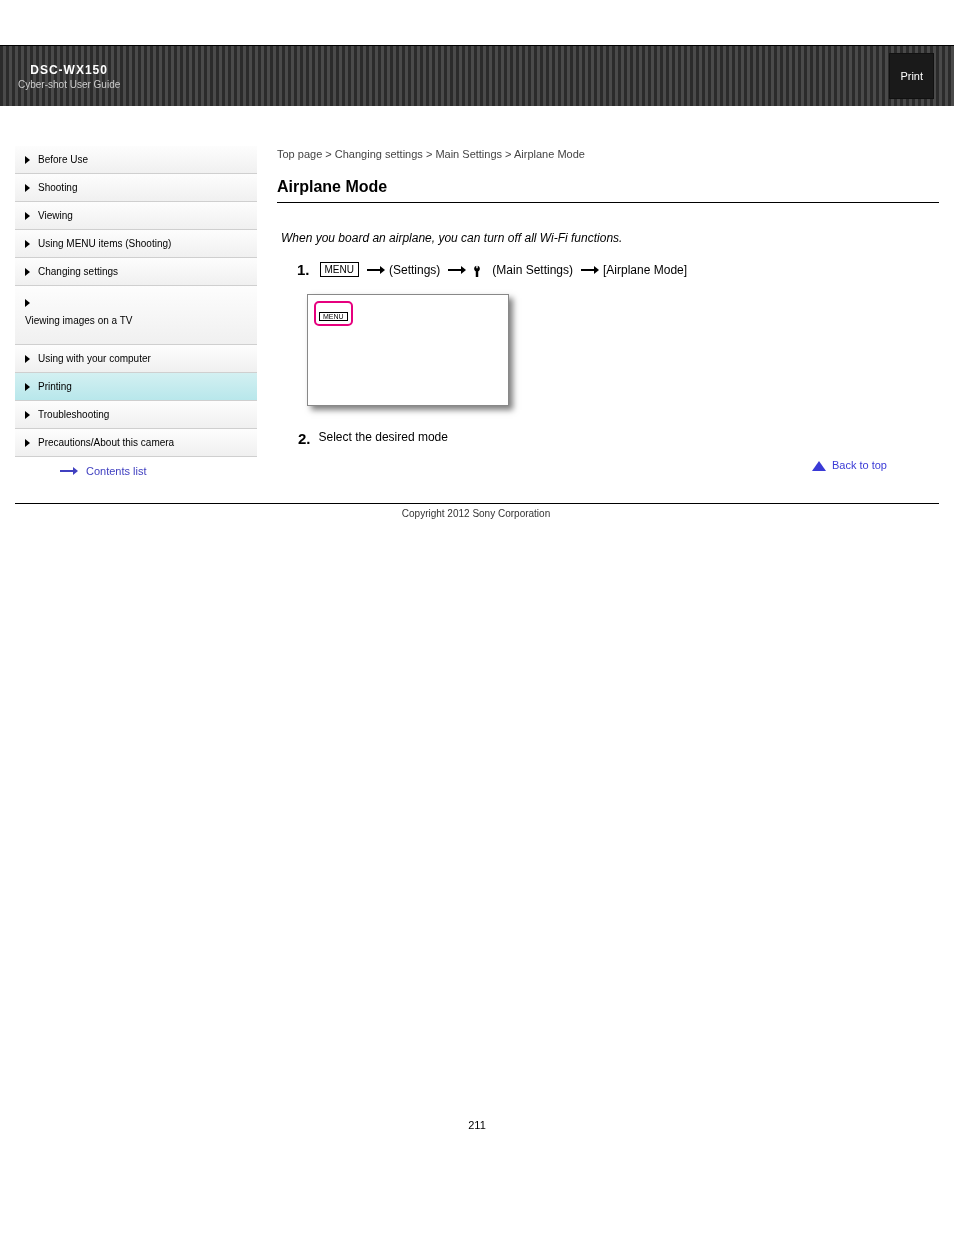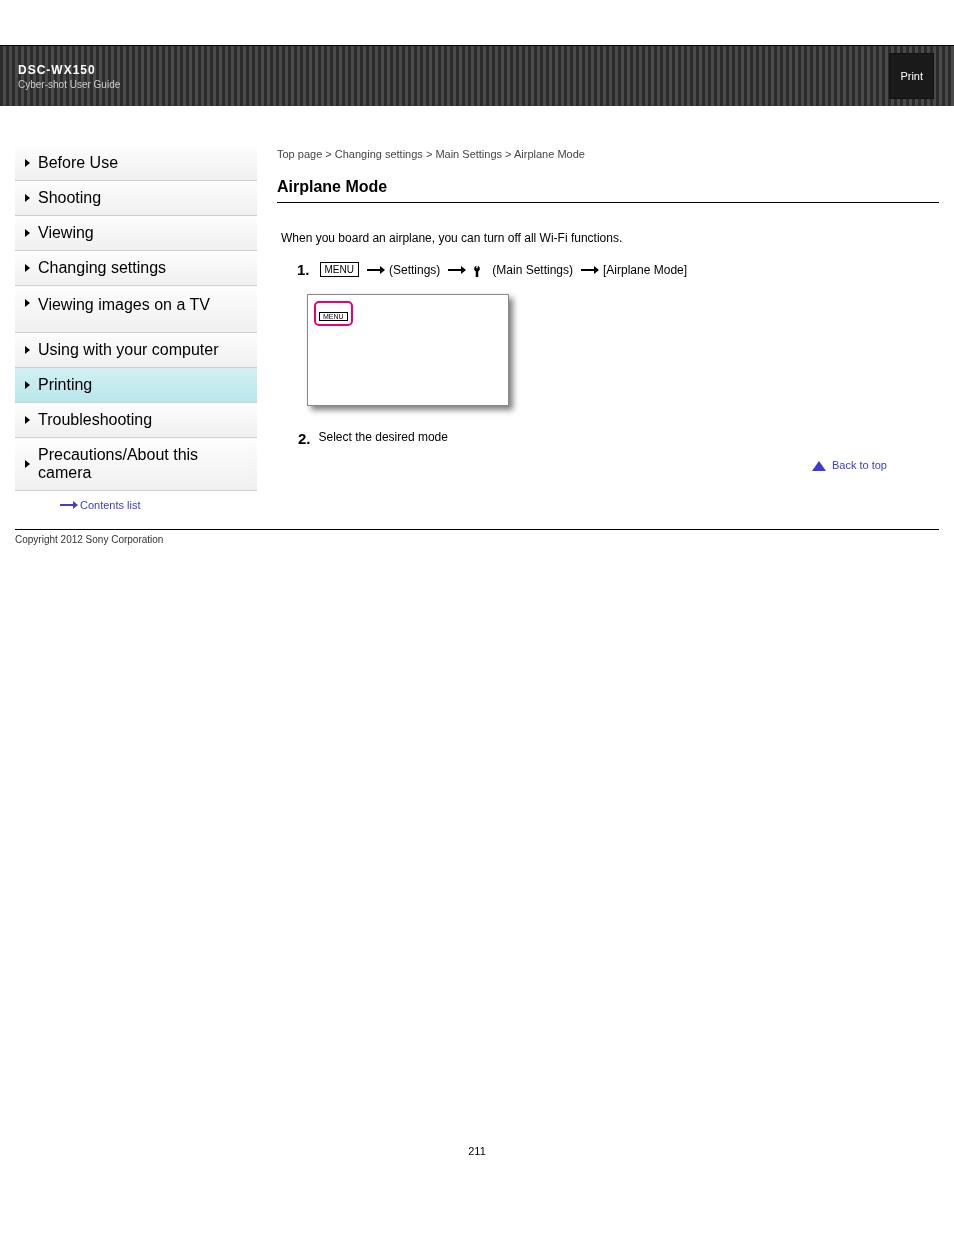--- a/index.html
+++ b/index.html
@@ -26,20 +26,21 @@
   align-items: center;
   padding: 0 18px;
   box-sizing: border-box;
 }
 .banner .title-group { display: flex; flex-direction: column; gap: 2px; }
 .banner .brand {
   color: #fff;
   font-size: 12px;
   font-weight: bold;
   letter-spacing: 1px;
+  text-align: center;
 }
 .banner .subtitle { color: #ccc; font-size: 10px; }
 .banner .print-box {
   position: absolute;
   right: 20px;
   top: 50%;
   transform: translateY(-50%);
   border: 1px solid #111;
   background: #1a1a1a;
   color: #fff;
@@ -54,43 +55,43 @@
   box-sizing: border-box;
 }
 .sidebar {
   width: 242px;
   flex-shrink: 0;
 }
 .nav-item {
   display: flex;
   align-items: center;
   gap: 8px;
-  font-size: 16px;
+  font-size: 10px;
   padding: 8px 10px;
   border-bottom: 1px solid #cfcfcf;
   background: linear-gradient(#fdfdfd, #f0f0f0);
   cursor: pointer;
 }
-.nav-item.tall { padding: 10px 10px 18px 10px; align-items: flex-start; }
+.nav-item.tall { padding: 10px 10px 18px 10px; align-items: flex-start; flex-direction: column; }
 .nav-item.selected {
   background: linear-gradient(#d3f0f2, #b8e7eb);
 }
 .nav-arrow {
   width: 0; height: 0;
   border-top: 4px solid transparent;
   border-bottom: 4px solid transparent;
   border-left: 5px solid #000;
 }
 .trademarks {
   padding: 8px 0 0 45px;
   font-size: 11px;
   color: #4040c0;
   display: flex;
   align-items: center;
-  gap: 6px;
+  gap: 12px;
   cursor: pointer;
 }
 .trademarks .tm-arrow {
   width: 14px; height: 2px; background:#4040c0; position: relative;
 }
 .trademarks .tm-arrow::after {
   content:"";
   position:absolute; right:-4px; top:-3px;
   border-top:4px solid transparent;
   border-bottom:4px solid transparent;
@@ -177,25 +178,25 @@
 }
 .back-top a {
   color:#3a3ad6;
   font-size:11px;
   text-decoration:none;
   cursor:pointer;
 }
 .copyright-row {
   border-top:1px solid #000;
   display:flex;
-  justify-content:flex-start;
+  justify-content:center;
   padding: 4px 2px 0 0;
   font-size:10px;
   color:#333;
-  margin: 8px 15px 0 15px;
+  margin: 16px 15px 0 15px;
 }
 .page-num {
   text-align:center;
   font-size:11px;
   margin-top: 600px;
 }
 </style>
 </head>
 <body>
 
@@ -218,20 +219,24 @@
     <div class="nav-item">
       <span class="nav-arrow"></span>
       <span>Shooting</span>
     </div>
     <div class="nav-item">
       <span class="nav-arrow"></span>
       <span>Viewing</span>
     </div>
     <div class="nav-item">
       <span class="nav-arrow"></span>
+      <span>Using MENU items (Shooting)</span>
+    </div>
+    <div class="nav-item">
+      <span class="nav-arrow"></span>
       <span>Changing settings</span>
     </div>
     <div class="nav-item tall">
       <span class="nav-arrow" style="margin-top:3px;"></span>
       <span>Viewing images on a TV</span>
     </div>
     <div class="nav-item">
       <span class="nav-arrow"></span>
       <span>Using with your computer</span>
     </div>
@@ -250,21 +255,21 @@
     <div class="trademarks">
       <span class="tm-arrow"></span>
       <span>Contents list</span>
     </div>
   </aside>
 
   <main class="content">
     <div class="bc">Top page &gt; Changing settings &gt; Main Settings &gt; Airplane Mode</div>
     <div class="sect-title">Airplane Mode</div>
 
-    <div style="font-size:12px; margin:0 0 16px 4px;">When you board an airplane, you can turn off all Wi-Fi functions.</div>
+    <div style="font-size:12px; margin:0 0 16px 4px;font-style:italic;">When you board an airplane, you can turn off all Wi-Fi functions.</div>
 
     <div class="steps">
       <div class="step-row">
         <span class="step-num">1.</span>
         <span class="menu-box">MENU</span>
         <span class="arrow-right"></span>
         <span>(Settings)</span>
         <span class="arrow-right"></span>
         <span class="wrench">
           <svg width="14" height="14" viewBox="0 0 24 24">

